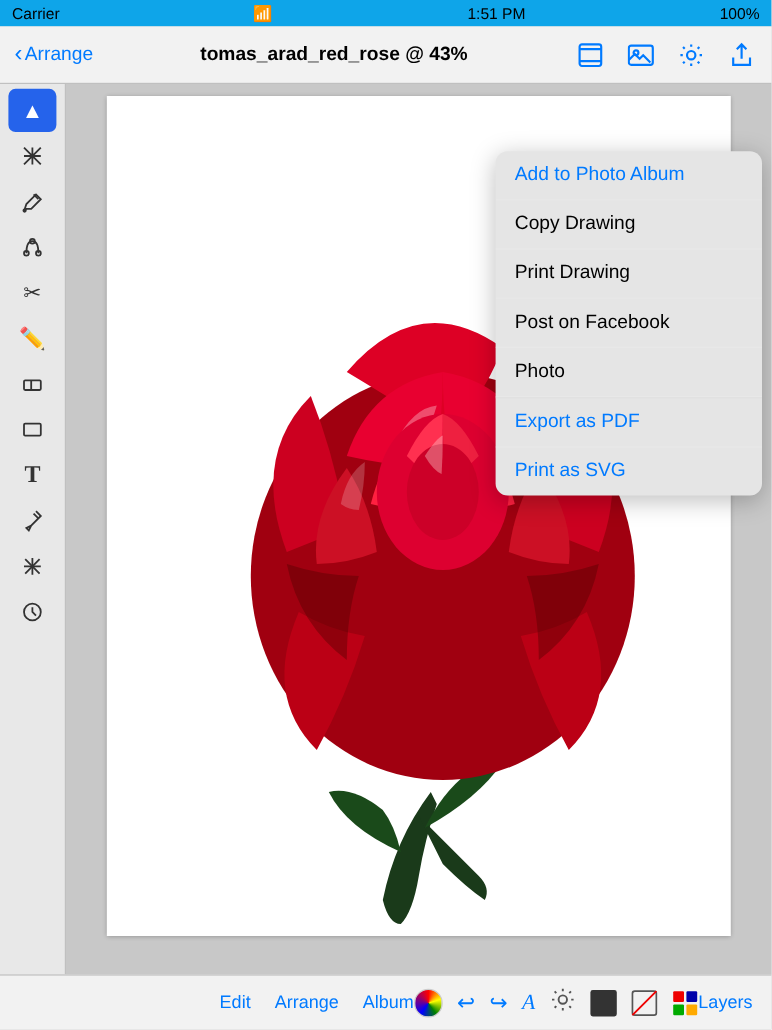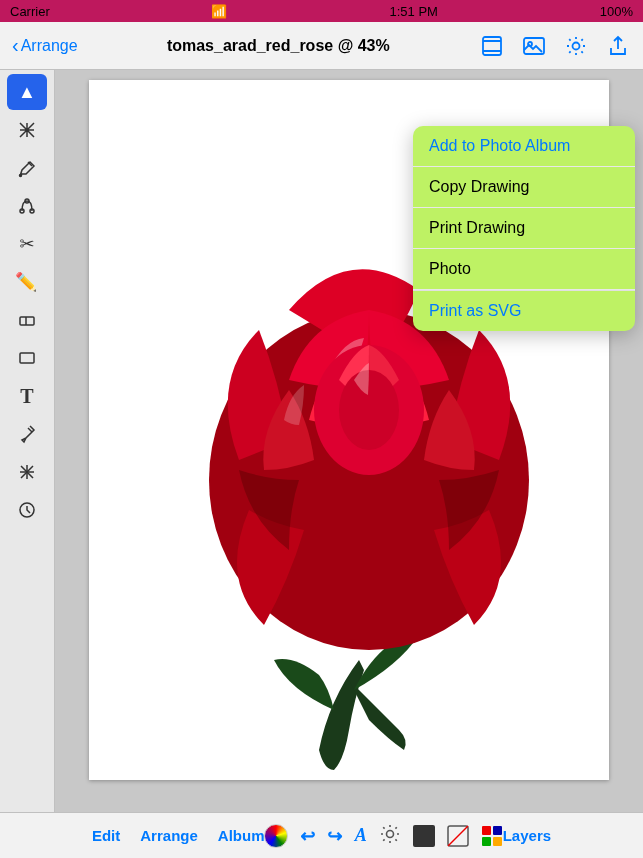--- a/index.html
+++ b/index.html
@@ -9,21 +9,21 @@
       background: #d0d0d0;
       font-family: -apple-system, 'Helvetica Neue', Arial, sans-serif;
       overflow: hidden;
       position: relative;
     }
 
     
     .status-bar {
       width: 100%;
       height: 22px;
-      background: #be185d;
+      background: #0ea5e9;
       display: flex;
       align-items: center;
       justify-content: space-between;
       padding: 0 10px;
       font-size: 13px;
       font-weight: 500;
     }
 
     
     .nav-bar {
@@ -130,21 +130,21 @@
       top: 0; left: 0;
       width: 100%; height: 100%;
     }
 
     
     .dropdown-menu {
       position: absolute;
       top: 56px;
       right: 8px;
       width: 222px;
-      background: #bef264;
+      background: #e5e5e5;
       border-radius: 10px;
       box-shadow: 0 4px 20px rgba(0,0,0,0.25);
       z-index: 100;
       overflow: hidden;
     }
     .menu-item {
       padding: 11px 16px;
       font-size: 16px;
       color: #000;
       cursor: pointer;
@@ -164,23 +164,22 @@
     
     .bottom-toolbar {
       position: absolute;
       bottom: 0;
       width: 100%;
       height: 46px;
       background: #f2f2f2;
       border-top: 1px solid #c0c0c0;
       display: flex;
       align-items: center;
-      justify-content: center;
+      justify-content: flex-end;
       padding: 0 16px;
-      font-weight: bold;
     }
     .bottom-left {
       display: flex;
       gap: 20px;
     }
     .bottom-item {
       font-size: 15px;
       color: #007aff;
       cursor: pointer;
     }
@@ -355,22 +354,24 @@
         <path d="M150 390 Q160 440 200 470 Q200 430 210 400 Q180 400 150 390Z" fill="rgba(80,0,0,0.4)"></path>
         <path d="M410 390 Q400 440 360 470 Q360 430 350 400 Q380 400 410 390Z" fill="rgba(80,0,0,0.4)"></path>
       </svg>
     </div>
   </div>
 
   <div class="dropdown-menu">
     <div class="menu-item blue">Add to Photo Album</div>
     <div class="menu-item">Copy Drawing</div>
     <div class="menu-item">Print Drawing</div>
+    <div class="menu-item">Post on Facebook</div>
     <div class="menu-item">Photo</div>
     <div class="menu-divider"></div>
+    <div class="menu-item blue">Export as PDF</div>
     <div class="menu-item blue">Print as SVG</div>
   </div>
 </div>
 
 <div class="bottom-toolbar">
   <div class="bottom-left">
     <span class="bottom-item">Edit</span>
     <span class="bottom-item">Arrange</span>
     <span class="bottom-item">Album</span>
   </div>

